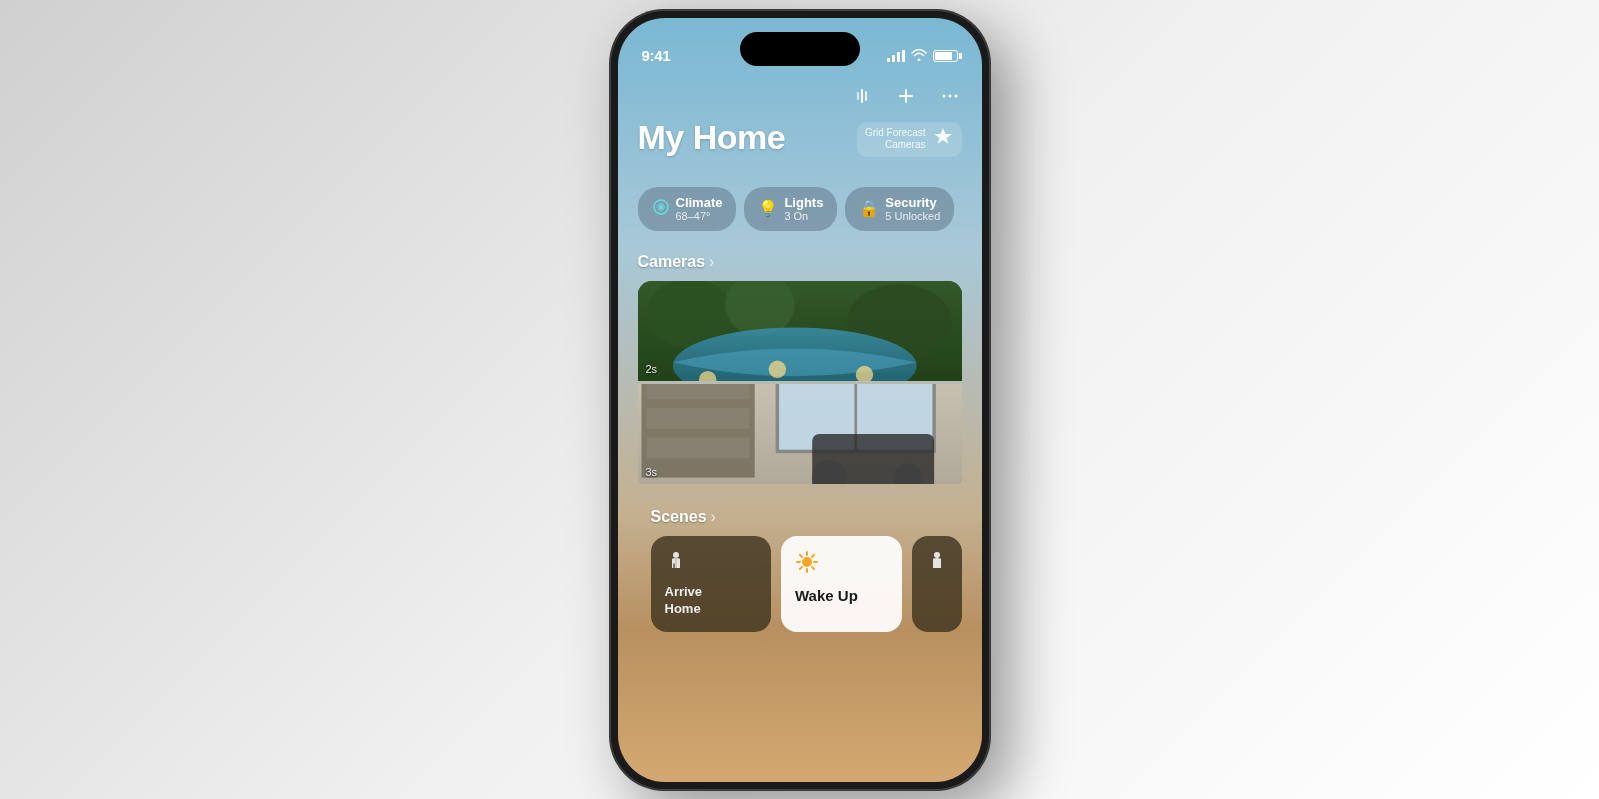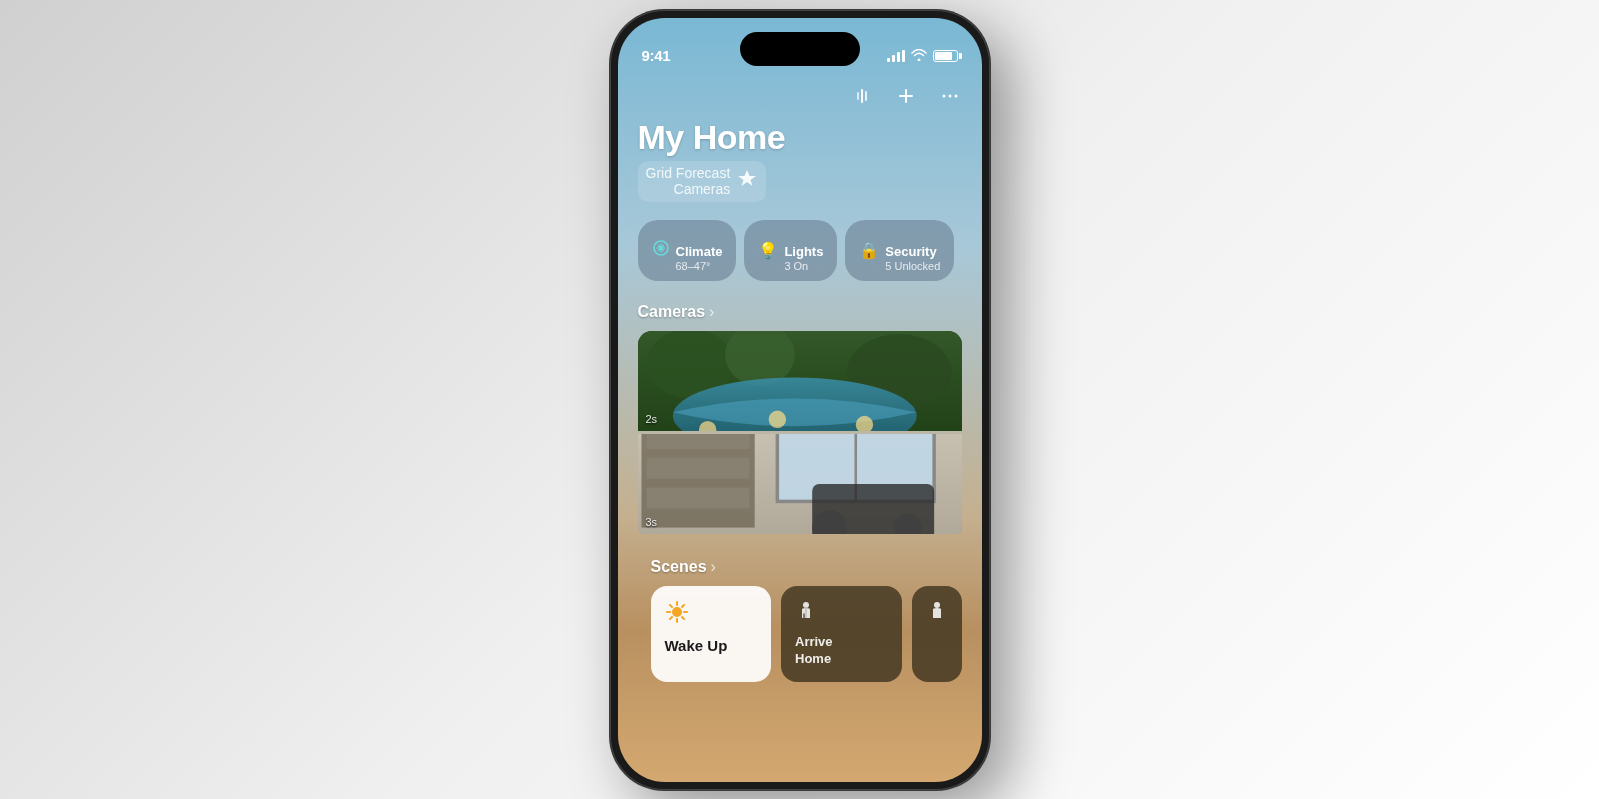--- a/index.html
+++ b/index.html
@@ -190,22 +190,21 @@
       bottom: 0;
       padding: 0 20px;
       overflow: hidden;
     }
 
     
     .header-row {
       display: flex;
       align-items: flex-start;
       justify-content: space-between;
-      margin-bottom: 18px;
-      flex-direction: column;
+      margin-bottom: 30px;
     }
 
     .home-title {
       font-size: 34px;
       font-weight: 700;
       color: #fff;
       letter-spacing: -0.5px;
       text-shadow: 0 1px 3px rgba(0,0,0,0.2);
     }
 
@@ -217,21 +216,21 @@
       border-radius: 10px;
       padding: 4px 8px;
       margin-top: 4px;
     }
 
     .grid-forecast-text {
       text-align: right;
     }
 
     .grid-forecast-text .label {
-      font-size: 14px;
+      font-size: 10px;
       color: rgba(255,255,255,0.85);
       display: block;
       line-height: 1.2;
     }
 
     .grid-forecast-icon {
       font-size: 20px;
       color: #fff;
     }
 
@@ -257,21 +256,20 @@
 
     .chip-icon {
       font-size: 16px;
     }
 
     .chip-content .chip-title {
       font-size: 13px;
       font-weight: 600;
       color: #fff;
       line-height: 1.2;
-      margin-top: 16px;
     }
 
     .chip-content .chip-sub {
       font-size: 11px;
       color: rgba(255,255,255,0.8);
       line-height: 1.2;
     }
 
     
     .section-header {
@@ -610,43 +608,43 @@
           </div>
         </div>
 
         <div class="scenes-section">
           <div class="section-header">
             <span class="section-title">Scenes</span>
             <span class="section-chevron">›</span>
           </div>
           <div class="scenes-row">
 
-            <div class="scene-card active">
-              <span class="scene-card-icon">
-                <svg width="24" height="24" viewBox="0 0 24 24" fill="none">
-                  <circle cx="12" cy="12" r="5" fill="#f5a623"></circle>
-                  <path d="M12 2v3M12 19v3M2 12h3M19 12h3M4.9 4.9l2.1 2.1M17 17l2.1 2.1M4.9 19.1l2.1-2.1M17 7l2.1-2.1" stroke="#f5a623" stroke-width="2" stroke-linecap="round"></path>
-
-                </svg>
-              </span>
-              <div class="scene-card-label" style="color:#1a1a1a; font-weight:700; font-size:15px">Wake Up</div>
-            </div>
-
             <div class="scene-card">
               <span class="scene-card-icon">
                 <svg width="22" height="22" viewBox="0 0 22 22" fill="none">
                   <circle cx="11" cy="5" r="3" fill="rgba(255,255,255,0.85)"></circle>
                   <path d="M7 9c0 0 1-1 4-1s4 1 4 1v9H7V9z" fill="rgba(255,255,255,0.85)"></path>
                   <path d="M9 14v4" stroke="rgba(60,50,30,0.8)" stroke-width="1.5" stroke-linecap="round"></path>
                   <line x1="11" y1="7" x2="11" y2="18" stroke="rgba(60,50,30,0.6)" stroke-width="0.5"></line>
                 </svg>
               </span>
               <div class="scene-card-label">Arrive<br>Home</div>
             </div>
 
+            <div class="scene-card active">
+              <span class="scene-card-icon">
+                <svg width="24" height="24" viewBox="0 0 24 24" fill="none">
+                  <circle cx="12" cy="12" r="5" fill="#f5a623"></circle>
+                  <path d="M12 2v3M12 19v3M2 12h3M19 12h3M4.9 4.9l2.1 2.1M17 17l2.1 2.1M4.9 19.1l2.1-2.1M17 7l2.1-2.1" stroke="#f5a623" stroke-width="2" stroke-linecap="round"></path>
+
+                </svg>
+              </span>
+              <div class="scene-card-label" style="color:#1a1a1a; font-weight:700; font-size:15px">Wake Up</div>
+            </div>
+
             <div class="scene-card" style="max-width: 50px; min-width:0; overflow:hidden; flex:0 0 50px">
               <span class="scene-card-icon">
                 <svg width="22" height="22" viewBox="0 0 22 22" fill="none">
                   <circle cx="11" cy="5" r="3" fill="rgba(255,255,255,0.85)"></circle>
                   <path d="M7 9c0 0 1-1 4-1s4 1 4 1v9H7V9z" fill="rgba(255,255,255,0.85)"></path>
                 </svg>
               </span>
             </div>
           </div>
         </div>

